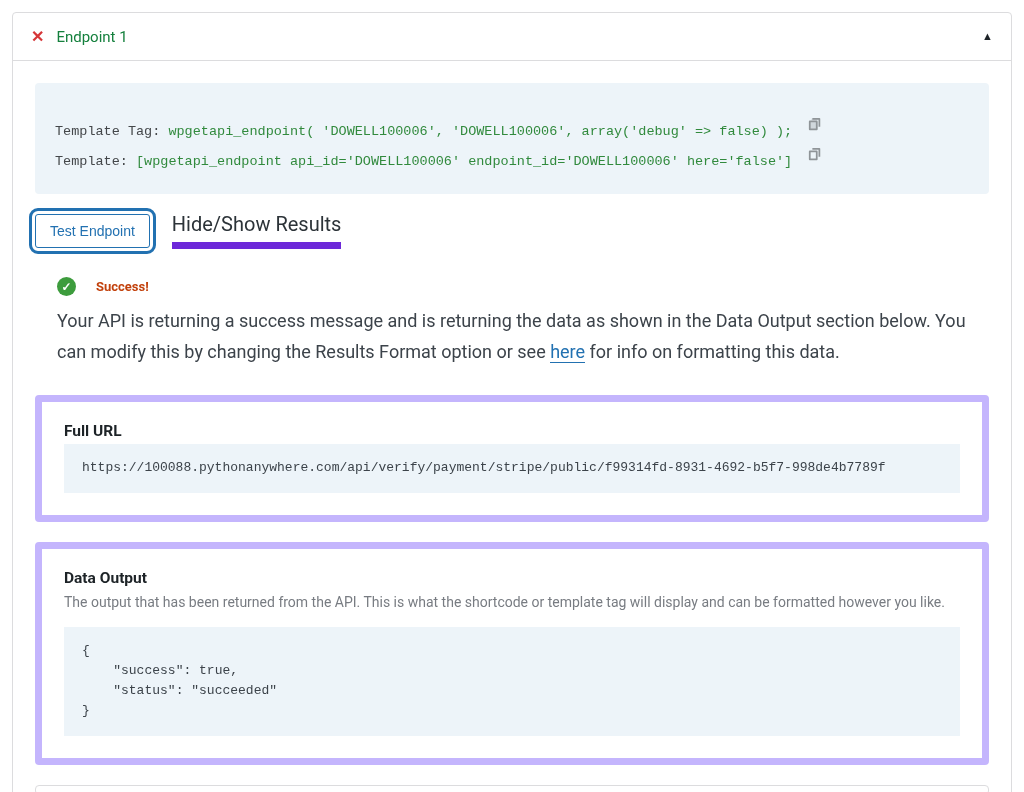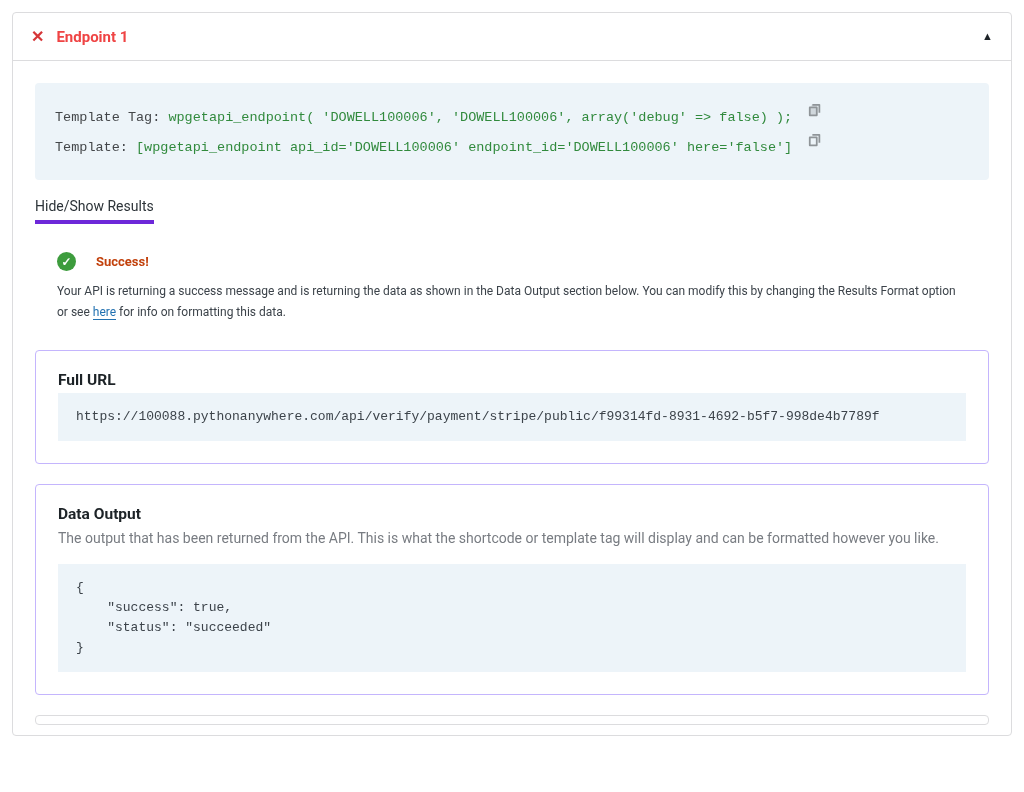--- a/index.html
+++ b/index.html
@@ -27,35 +27,35 @@
     gap: 12px;
   }
   .close-x {
     color: #d63638;
     font-weight: bold;
     font-size: 16px;
     cursor: pointer;
   }
   .panel-title {
     font-size: 15px;
-    font-weight: 700;
-    color: #ef4444;
+    font-weight: 400;
+    color: #15803d;
   }
   .collapse-caret {
     font-size: 11px;
     color: #1d2327;
     cursor: pointer;
   }
   .panel-body {
     padding: 22px 22px 10px 22px;
   }
   .code-box {
     background: #edf4f9;
     border-radius: 4px;
-    padding: 18px 20px 20px 20px;
+    padding: 32px 20px 20px 20px;
     font-family: "SFMono-Regular", Consolas, "Courier New", monospace;
     font-size: 13.5px;
     line-height: 1.9;
     position: relative;
   }
   .code-row {
     position: relative;
     white-space: nowrap;
   }
   .code-label { color: #44474a; }
@@ -81,22 +81,22 @@
     border: 1px solid #2271b1;
     outline: 3px solid #2271b1;
     outline-offset: 3px;
     border-radius: 3px;
     padding: 8px 14px;
     font-size: 14px;
     cursor: pointer;
   }
   .link-toggle {
     color: #2c3338;
-    font-size: 14px;
-    border-bottom: 4px solid #6d28d9;
+    font-size: 20px;
+    border-bottom: 7px solid #6d28d9;
     padding-bottom: 6px;
     cursor: pointer;
   }
   .success-block {
     padding: 0 22px 28px 22px;
   }
   .success-head {
     display: flex;
     align-items: center;
     gap: 12px;
@@ -108,31 +108,31 @@
     display: flex; align-items: center; justify-content: center;
     color: #fff; font-size: 12px; font-weight: bold;
   }
   .success-title {
     font-size: 13px;
     font-weight: 700;
     color: #c2410c;
     margin-left: 8px;
   }
   .success-text {
-    font-size: 12px;
+    font-size: 18px;
     color: #3c434a;
     line-height: 1.7;
   }
   .success-text a {
     color: #2271b1;
     border-bottom: 1px solid #2271b1;
     text-decoration: none;
   }
   .card {
-    border: 1px solid #c4b5fd;
+    border: 7px solid #c4b5fd;
     border-radius: 4px;
     padding: 20px 22px 22px 22px;
     margin-bottom: 20px;
   }
   .card-title {
     font-size: 15.5px;
     font-weight: 700;
     color: #1d2327;
     margin-bottom: 4px;
   }
@@ -182,20 +182,21 @@
       </div>
       <div class="code-row">
         <span class="code-label">Template: </span><span class="code-val">[wpgetapi_endpoint api_id='DOWELL100006' endpoint_id='DOWELL100006' here='false']</span>
         <span class="copy-icon"><svg viewBox="0 0 16 16">
               <path d="M5 1h8a1 1 0 011 1v9h-2V3H5V1zM2 4h8a1 1 0 011 1v9a1 1 0 01-1 1H2a1 1 0 01-1-1V5a1 1 0 011-1zm1 2v7h6V6H3z"></path>
             </svg></span>
       </div>
     </div>
 
     <div class="actions-row">
+      <button class="btn-test">Test Endpoint</button>
       <span class="link-toggle">Hide/Show Results</span>
     </div>
 
     <div class="success-block">
       <div class="success-head">
         <span class="check-circ">✓</span>
         <span class="success-title">Success!</span>
       </div>
       <p class="success-text">
         <span>Your API is returning a success message and is returning the data as shown in the Data Output section below. You can modify this by changing the Results Format option or see </span><a href="#">here</a><span> for info on formatting this data.</span>

